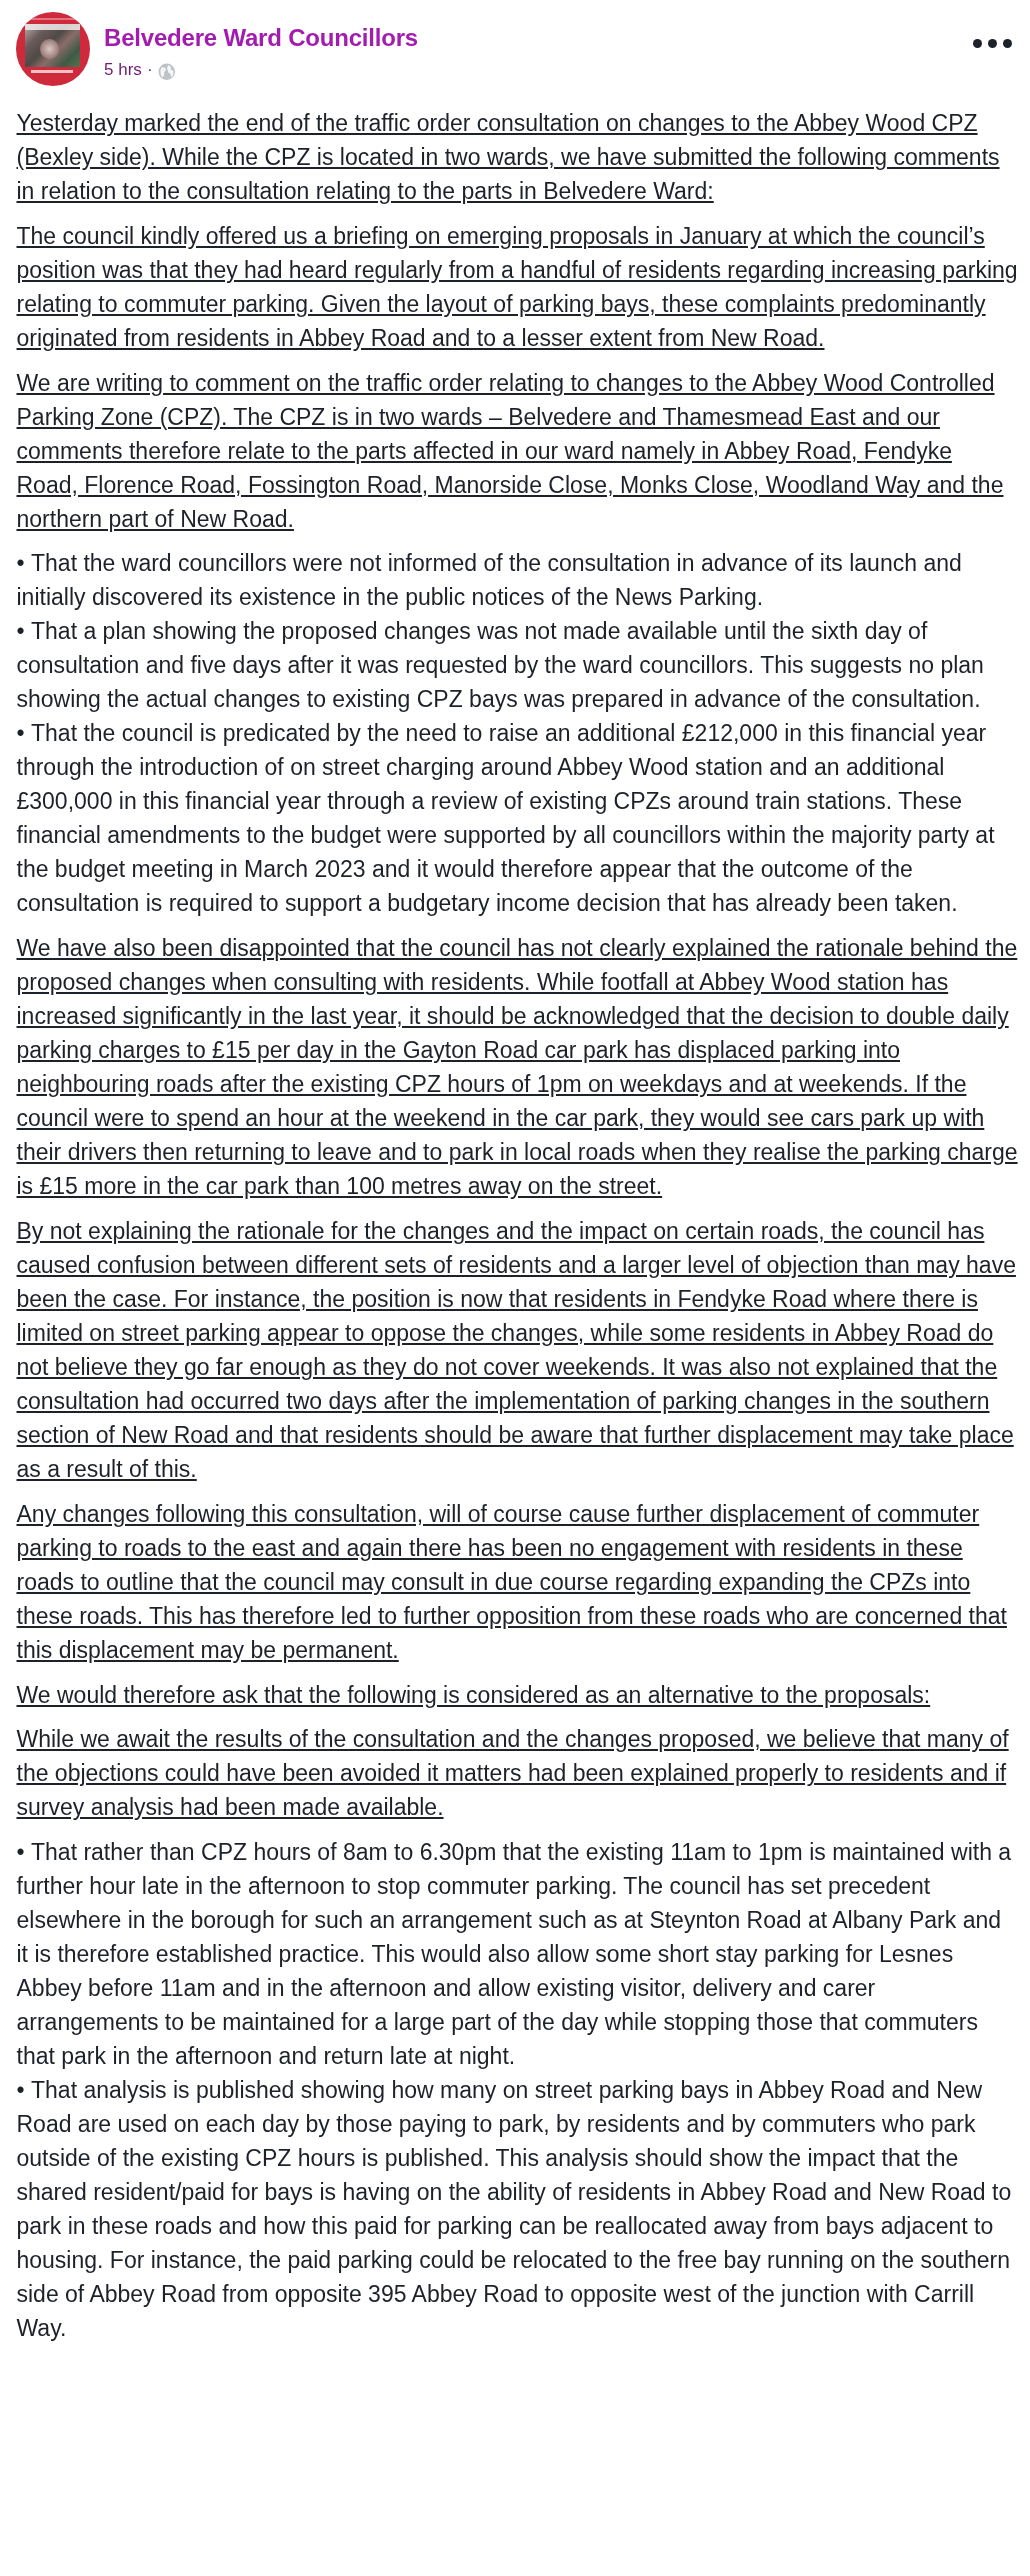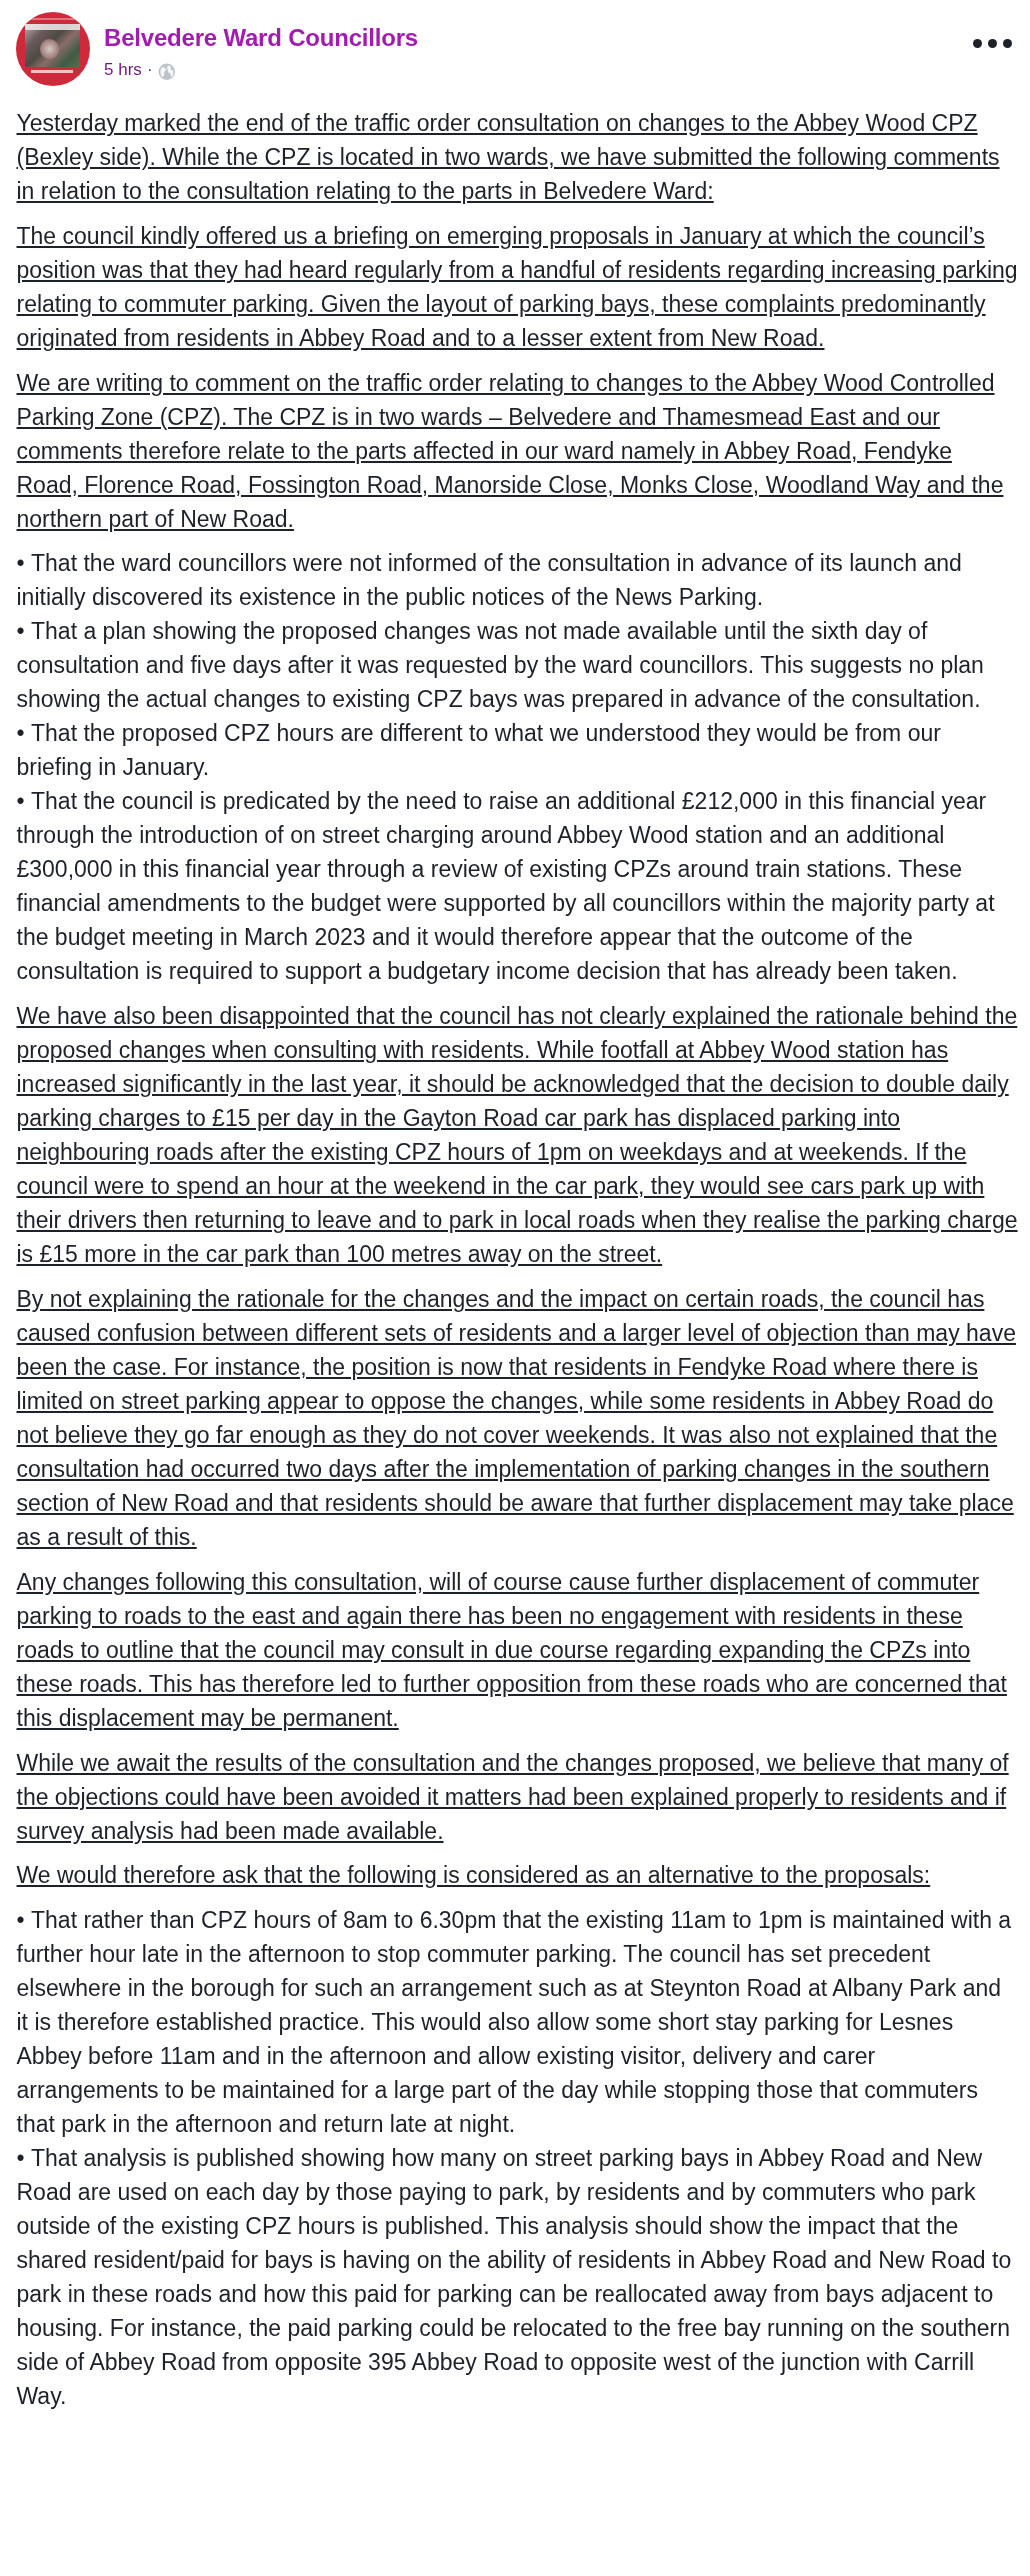--- a/index.html
+++ b/index.html
@@ -60,28 +60,27 @@
   </div>
 </div>
 
 <div class="post-body">
   <p>Yesterday marked the end of the traffic order consultation on changes to the Abbey Wood CPZ (Bexley side). While the CPZ is located in two wards, we have submitted the following comments in relation to the consultation relating to the parts in Belvedere Ward:</p>
   <p>The council kindly offered us a briefing on emerging proposals in January at which the council’s position was that they had heard regularly from a handful of residents regarding increasing parking relating to commuter parking. Given the layout of parking bays, these complaints predominantly originated from residents in Abbey Road and to a lesser extent from New Road.</p>
   <p>We are writing to comment on the traffic order relating to changes to the Abbey Wood Controlled Parking Zone (CPZ). The CPZ is in two wards – Belvedere and Thamesmead East and our comments therefore relate to the parts affected in our ward namely in Abbey Road, Fendyke Road, Florence Road, Fossington Road, Manorside Close, Monks Close, Woodland Way and the northern part of New Road.</p>
   <ul>
     <li><span class="bullet">•</span><span>That the ward councillors were not informed of the consultation in advance of its launch and initially discovered its existence in the public notices of the News Parking.</span></li>
     <li><span class="bullet">•</span><span>That a plan showing the proposed changes was not made available until the sixth day of consultation and five days after it was requested by the ward councillors. This suggests no plan showing the actual changes to existing CPZ bays was prepared in advance of the consultation.</span></li>
-    <li><span class="bullet">•</span><span>That the proposed CPZ hours are different to what we understood they would be from our briefing in January.</span></li>
     <li><span class="bullet">•</span><span>That the council is predicated by the need to raise an additional £212,000 in this financial year through the introduction of on street charging around Abbey Wood station and an additional £300,000 in this financial year through a review of existing CPZs around train stations. These financial amendments to the budget were supported by all councillors within the majority party at the budget meeting in March 2023 and it would therefore appear that the outcome of the consultation is required to support a budgetary income decision that has already been taken.</span></li>
   </ul>
   <p>We have also been disappointed that the council has not clearly explained the rationale behind the proposed changes when consulting with residents. While footfall at Abbey Wood station has increased significantly in the last year, it should be acknowledged that the decision to double daily parking charges to £15 per day in the Gayton Road car park has displaced parking into neighbouring roads after the existing CPZ hours of 1pm on weekdays and at weekends. If the council were to spend an hour at the weekend in the car park, they would see cars park up with their drivers then returning to leave and to park in local roads when they realise the parking charge is £15 more in the car park than 100 metres away on the street.</p>
   <p>By not explaining the rationale for the changes and the impact on certain roads, the council has caused confusion between different sets of residents and a larger level of objection than may have been the case. For instance, the position is now that residents in Fendyke Road where there is limited on street parking appear to oppose the changes, while some residents in Abbey Road do not believe they go far enough as they do not cover weekends. It was also not explained that the consultation had occurred two days after the implementation of parking changes in the southern section of New Road and that residents should be aware that further displacement may take place as a result of this.</p>
   <p>Any changes following this consultation, will of course cause further displacement of commuter parking to roads to the east and again there has been no engagement with residents in these roads to outline that the council may consult in due course regarding expanding the CPZs into these roads. This has therefore led to further opposition from these roads who are concerned that this displacement may be permanent.</p>
+  <p>We would therefore ask that the following is considered as an alternative to the proposals:</p>
   <p>While we await the results of the consultation and the changes proposed, we believe that many of the objections could have been avoided it matters had been explained properly to residents and if survey analysis had been made available.</p>
-  <p>We would therefore ask that the following is considered as an alternative to the proposals:</p>
   <ul>
     <li><span class="bullet">•</span><span>That rather than CPZ hours of 8am to 6.30pm that the existing 11am to 1pm is maintained with a further hour late in the afternoon to stop commuter parking. The council has set precedent elsewhere in the borough for such an arrangement such as at Steynton Road at Albany Park and it is therefore established practice. This would also allow some short stay parking for Lesnes Abbey before 11am and in the afternoon and allow existing visitor, delivery and carer arrangements to be maintained for a large part of the day while stopping those that commuters that park in the afternoon and return late at night.</span></li>
     <li><span class="bullet">•</span><span>That analysis is published showing how many on street parking bays in Abbey Road and New Road are used on each day by those paying to park, by residents and by commuters who park outside of the existing CPZ hours is published. This analysis should show the impact that the shared resident/paid for bays is having on the ability of residents in Abbey Road and New Road to park in these roads and how this paid for parking can be reallocated away from bays adjacent to housing. For instance, the paid parking could be relocated to the free bay running on the southern side of Abbey Road from opposite 395 Abbey Road to opposite west of the junction with Carrill Way.</span></li>
 
   </ul>
 
 </div>
 
 
 </body></html>

